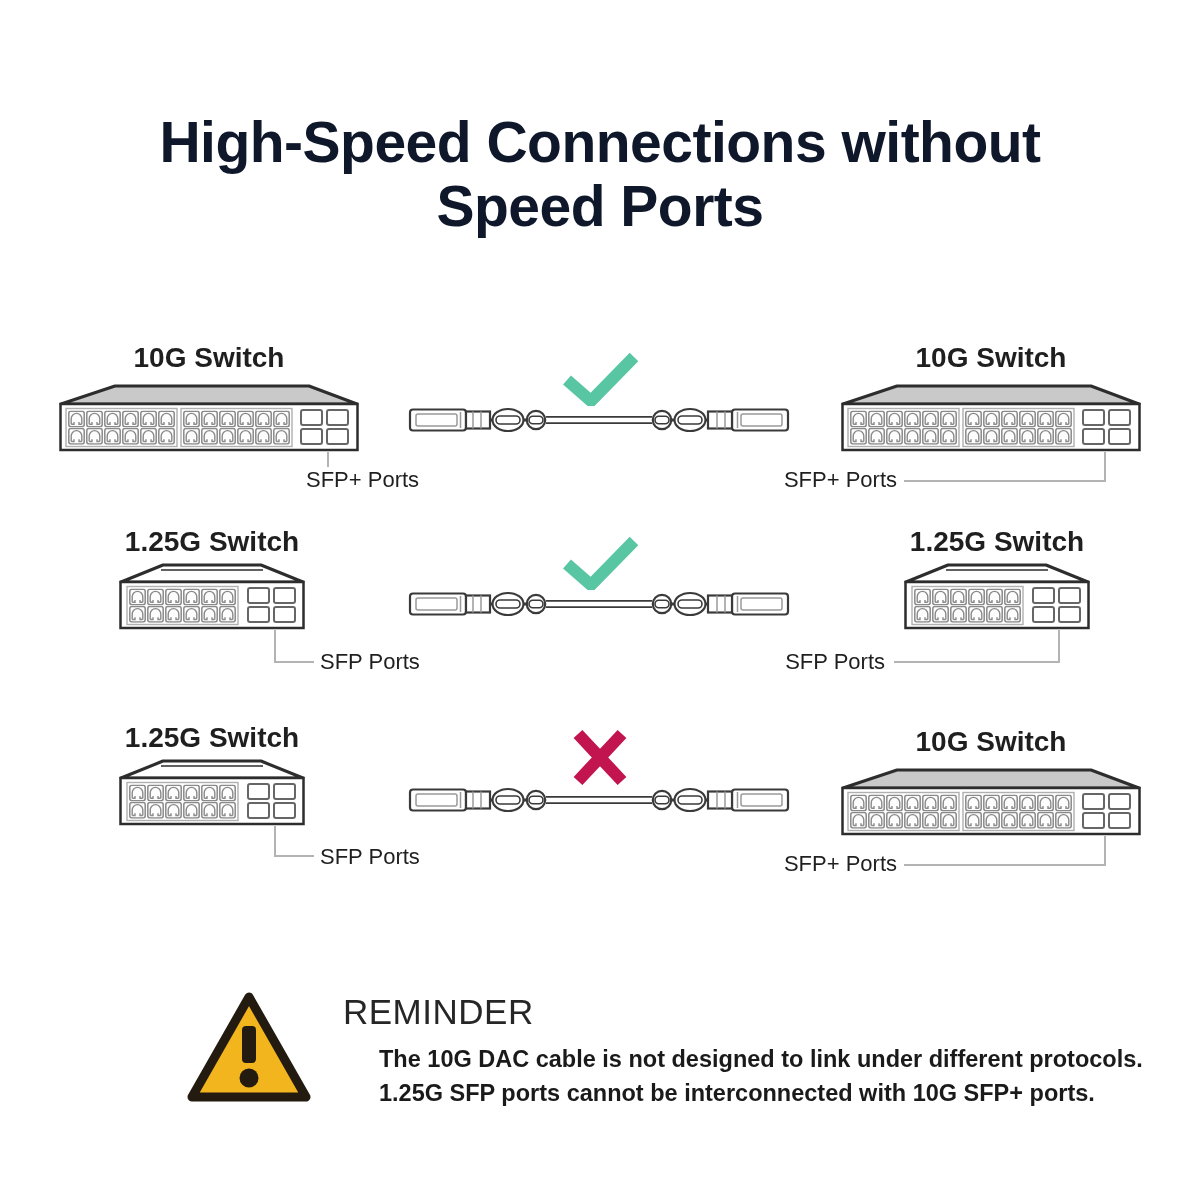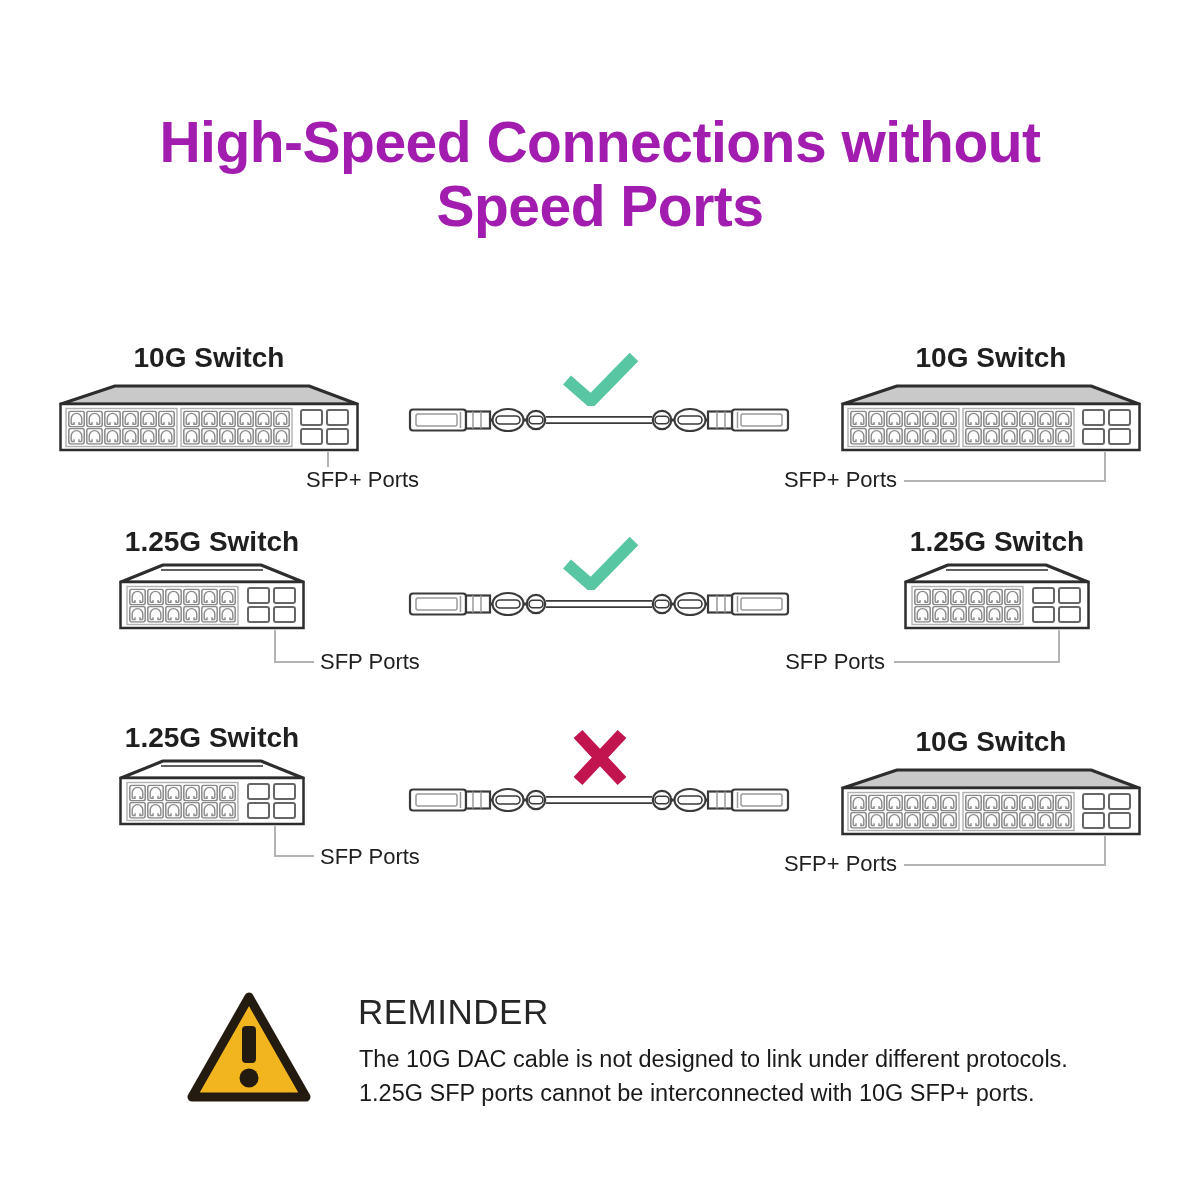--- a/index.html
+++ b/index.html
@@ -3,40 +3,40 @@
 <meta charset="utf-8">
 <style>
   html,body{margin:0;padding:0;background:#fff;}
   .canvas{
     position:relative;width:1200px;height:1200px;background:#ffffff;overflow:hidden;
     font-family:"Liberation Sans", sans-serif;color:#1f1f1f;
   }
   .abs{position:absolute;}
   .title{
     position:absolute;left:0;top:110px;width:1200px;margin:0;text-align:center;
-    font-size:57px;line-height:64px;font-weight:700;color:#a21caf;letter-spacing:-0.5px;
+    font-size:57px;line-height:64px;font-weight:700;color:#0f172a;letter-spacing:-0.5px;
   }
   .switch-label{
     position:absolute;text-align:center;font-size:28px;font-weight:700;color:#1f1f1f;white-space:nowrap;
   }
   .port-label{
     position:absolute;font-size:22px;font-weight:400;color:#1f1f1f;white-space:nowrap;
   }
   .leader{position:absolute;background:#b3b3b3;}
   .leader.v{width:2px;}
   .leader.h{height:2px;}
   .check-stroke{stroke:var(--check-color,#58c6a2);fill:none;}
   .cross-stroke{stroke:var(--cross-color,#c2144e);fill:none;}
   .warn-fill{fill:var(--warning-fill,#f2b51e);stroke:var(--warning-border,#241b10);}
   .warn-ink{fill:var(--warning-border,#241b10);}
   .reminder-heading{
-    position:absolute;left:358px;top:992px;font-size:35px;font-weight:500;color:#262626;letter-spacing:0.5px;
+    position:absolute;left:343px;top:992px;font-size:35px;font-weight:500;color:#262626;letter-spacing:0.5px;
   }
   .reminder-line{
-    position:absolute;left:359px;font-size:23.5px;font-weight:400;color:#1a1a1a;white-space:nowrap;
+    position:absolute;left:379px;font-size:23.5px;font-weight:700;color:#1a1a1a;white-space:nowrap;
   }
   .defs{position:absolute;width:0;height:0;overflow:hidden;}
 </style>
 </head>
 <body>
 
 <div class="canvas">
 
   <svg class="defs" aria-hidden="true">
     <defs>

